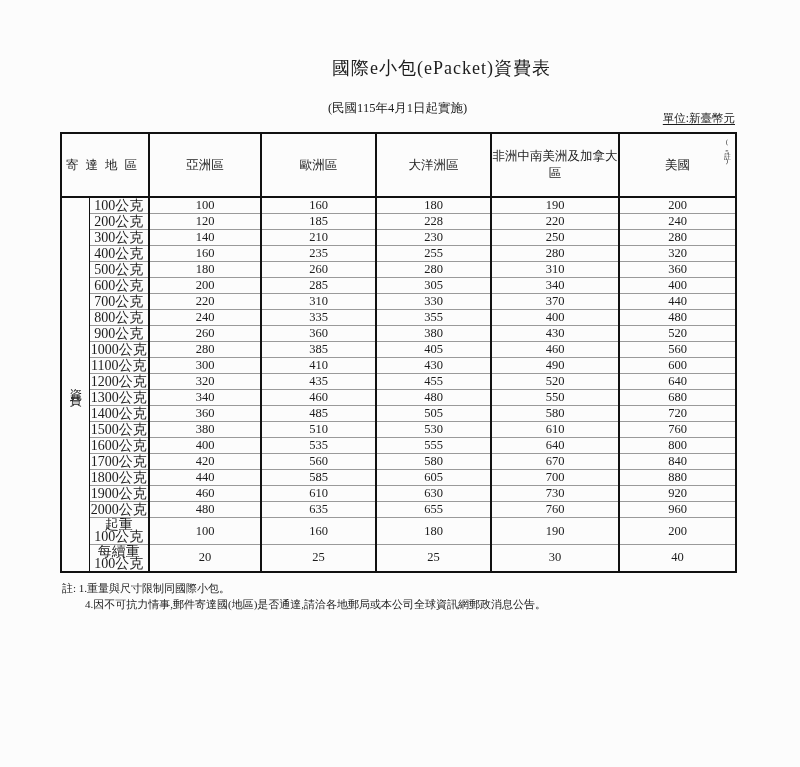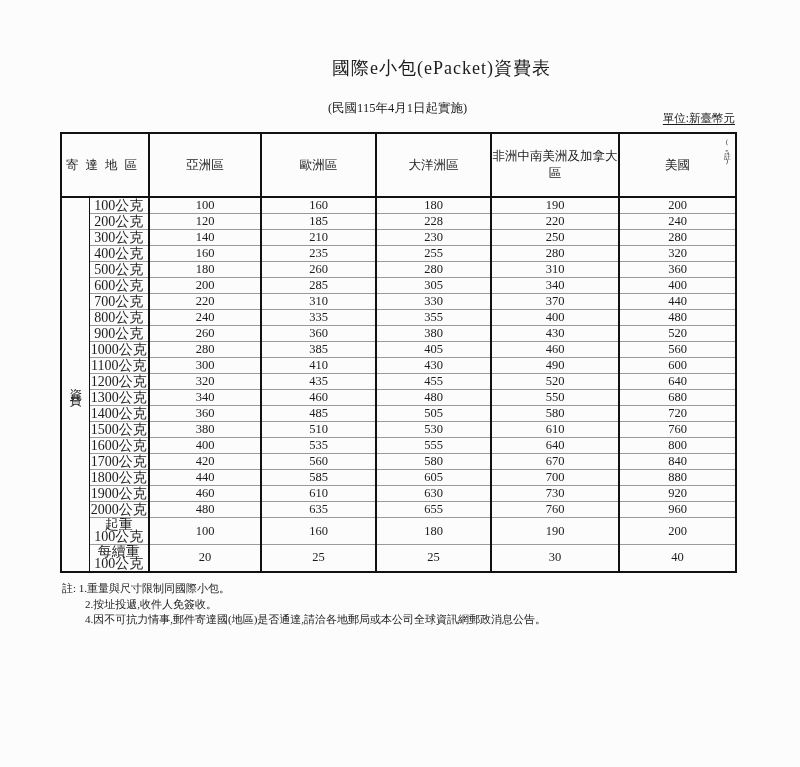--- a/index.html
+++ b/index.html
@@ -261,16 +261,15 @@
             <td class="v-cell">25</td>
             <td class="v-cell">30</td>
             <td class="v-cell">40</td>
           </tr>
         </tbody>
     </table>
   </div>
 
   <div class="notes">
       <div class="note-line"><span>註: </span><span>1.重量與尺寸限制同國際小包。</span></div>
-      <div class="note-line cont">2.按址投遞,收件人免簽收。</div>
       <div class="note-line cont">4.因不可抗力情事,郵件寄達國(地區)是否通達,請洽各地郵局或本公司全球資訊網郵政消息公告。</div>
     </div>
 </div>
 
 </body></html>

